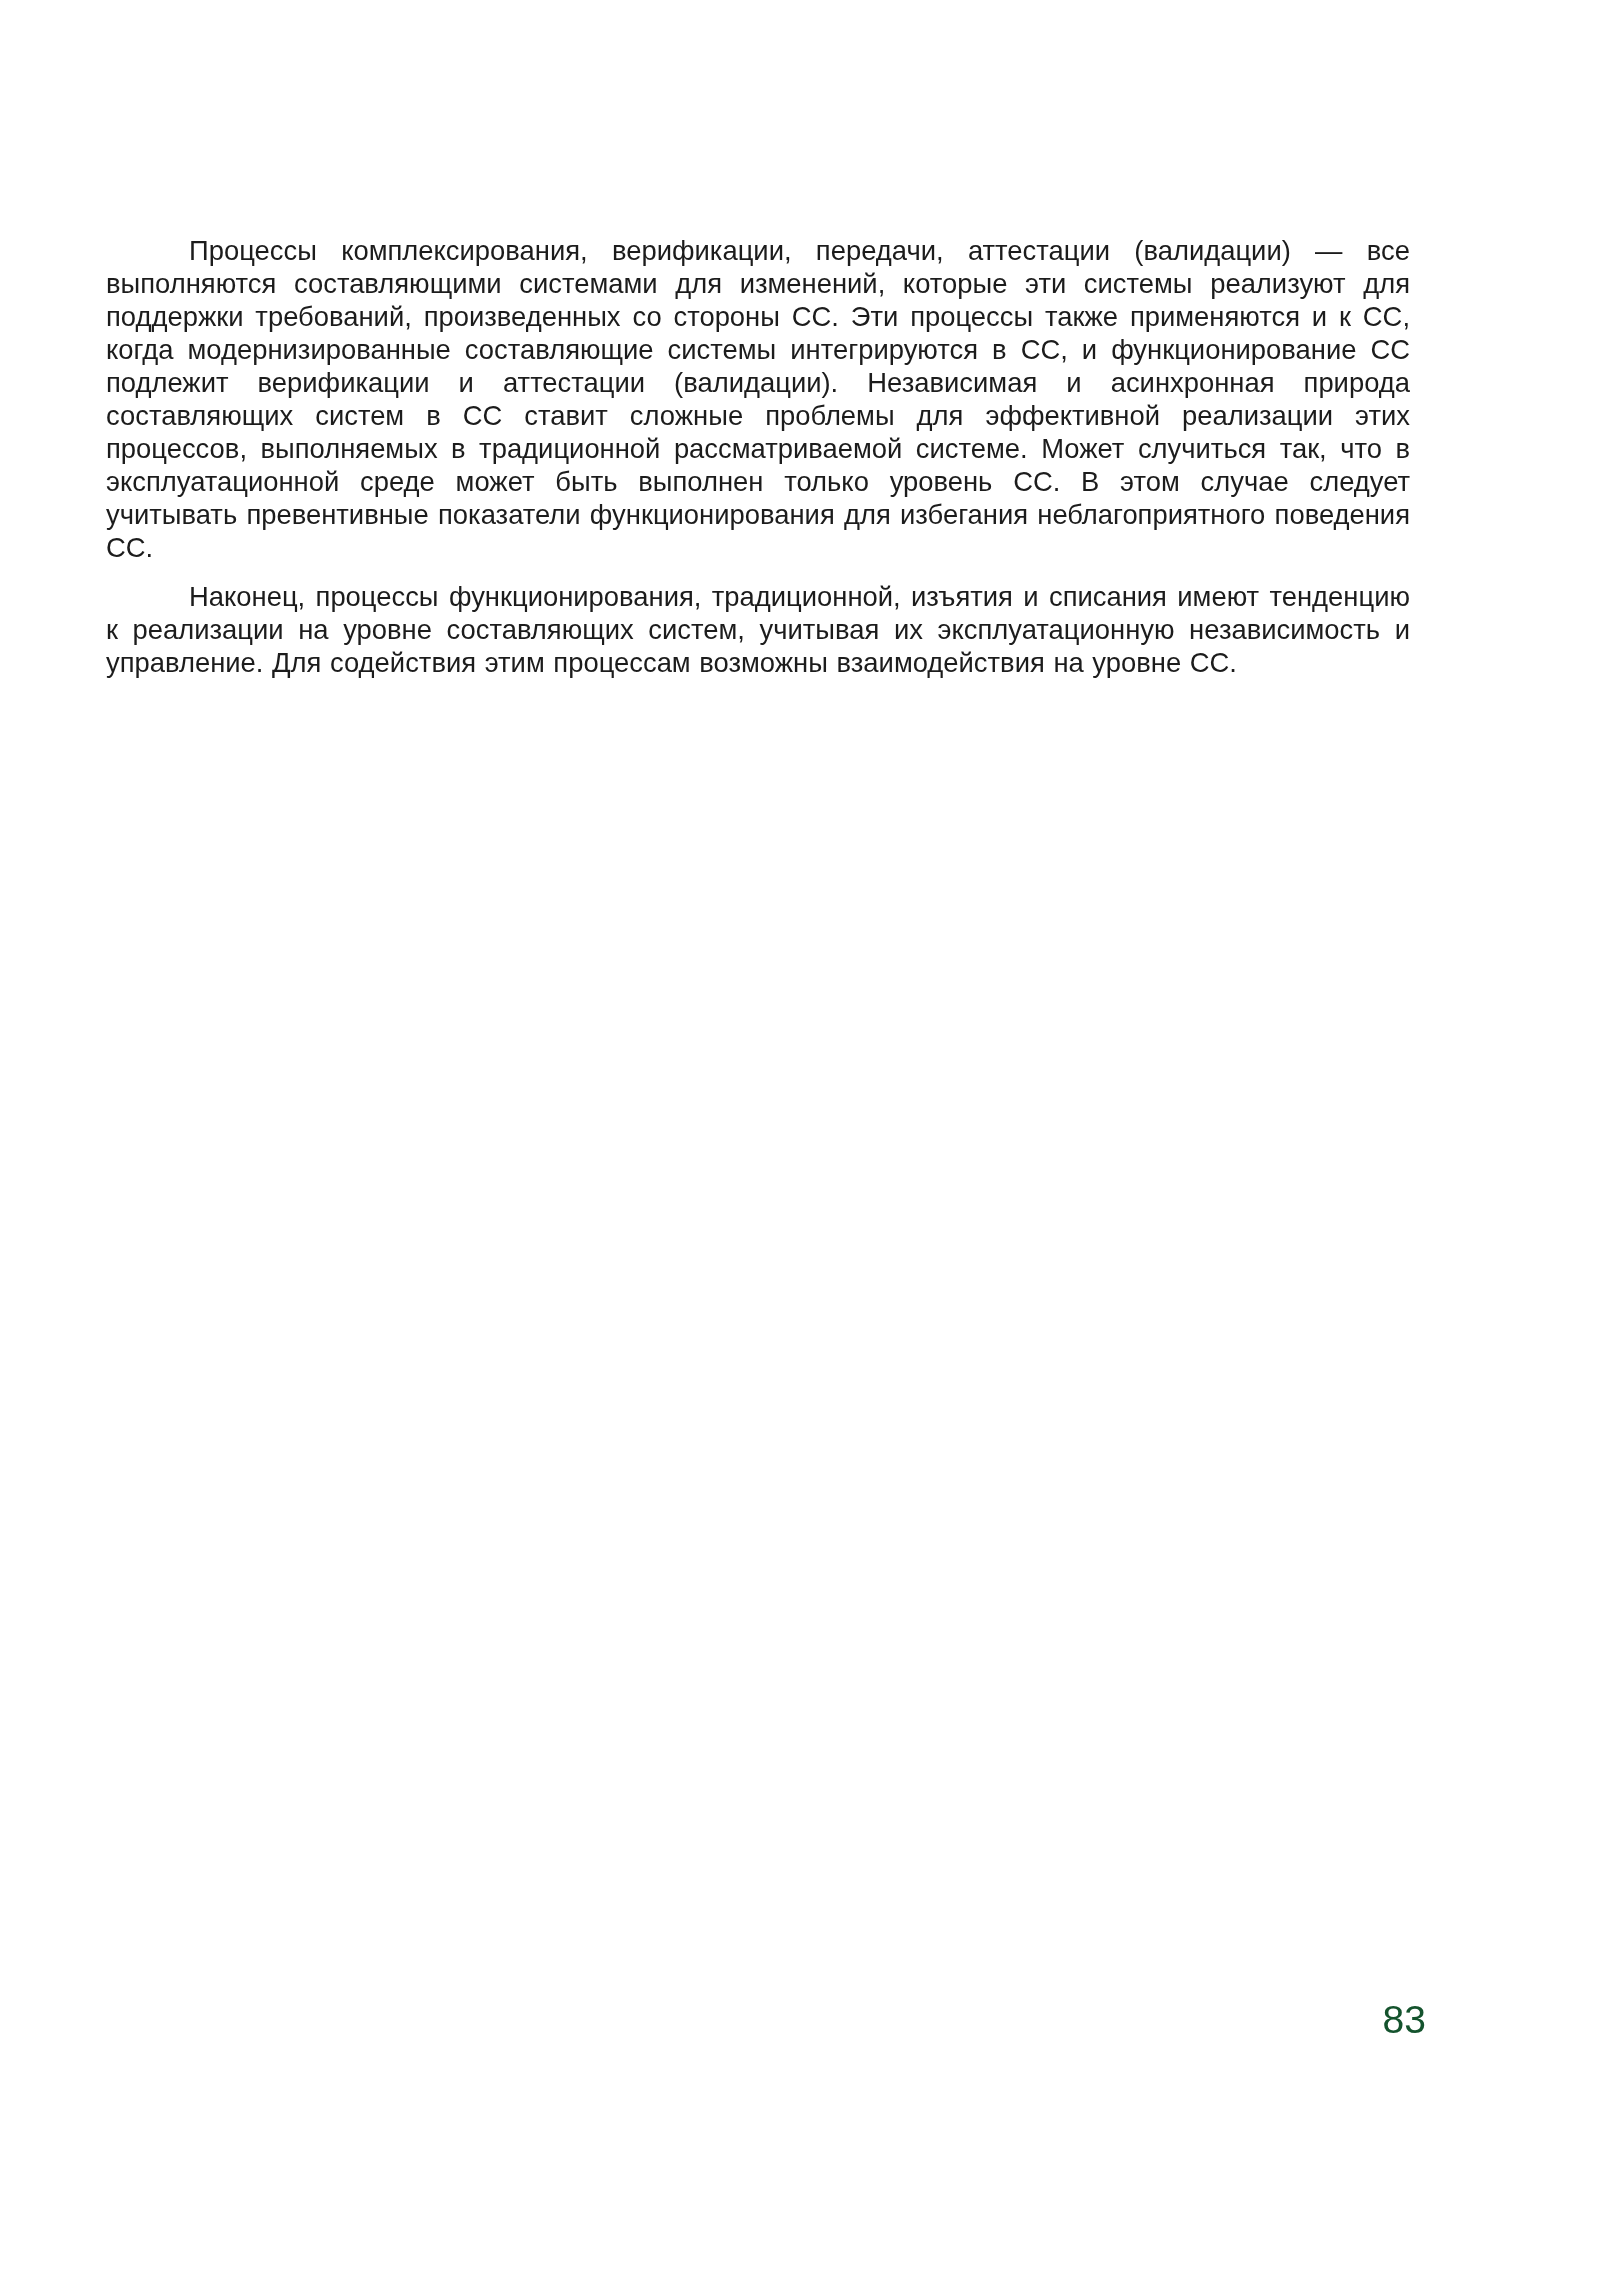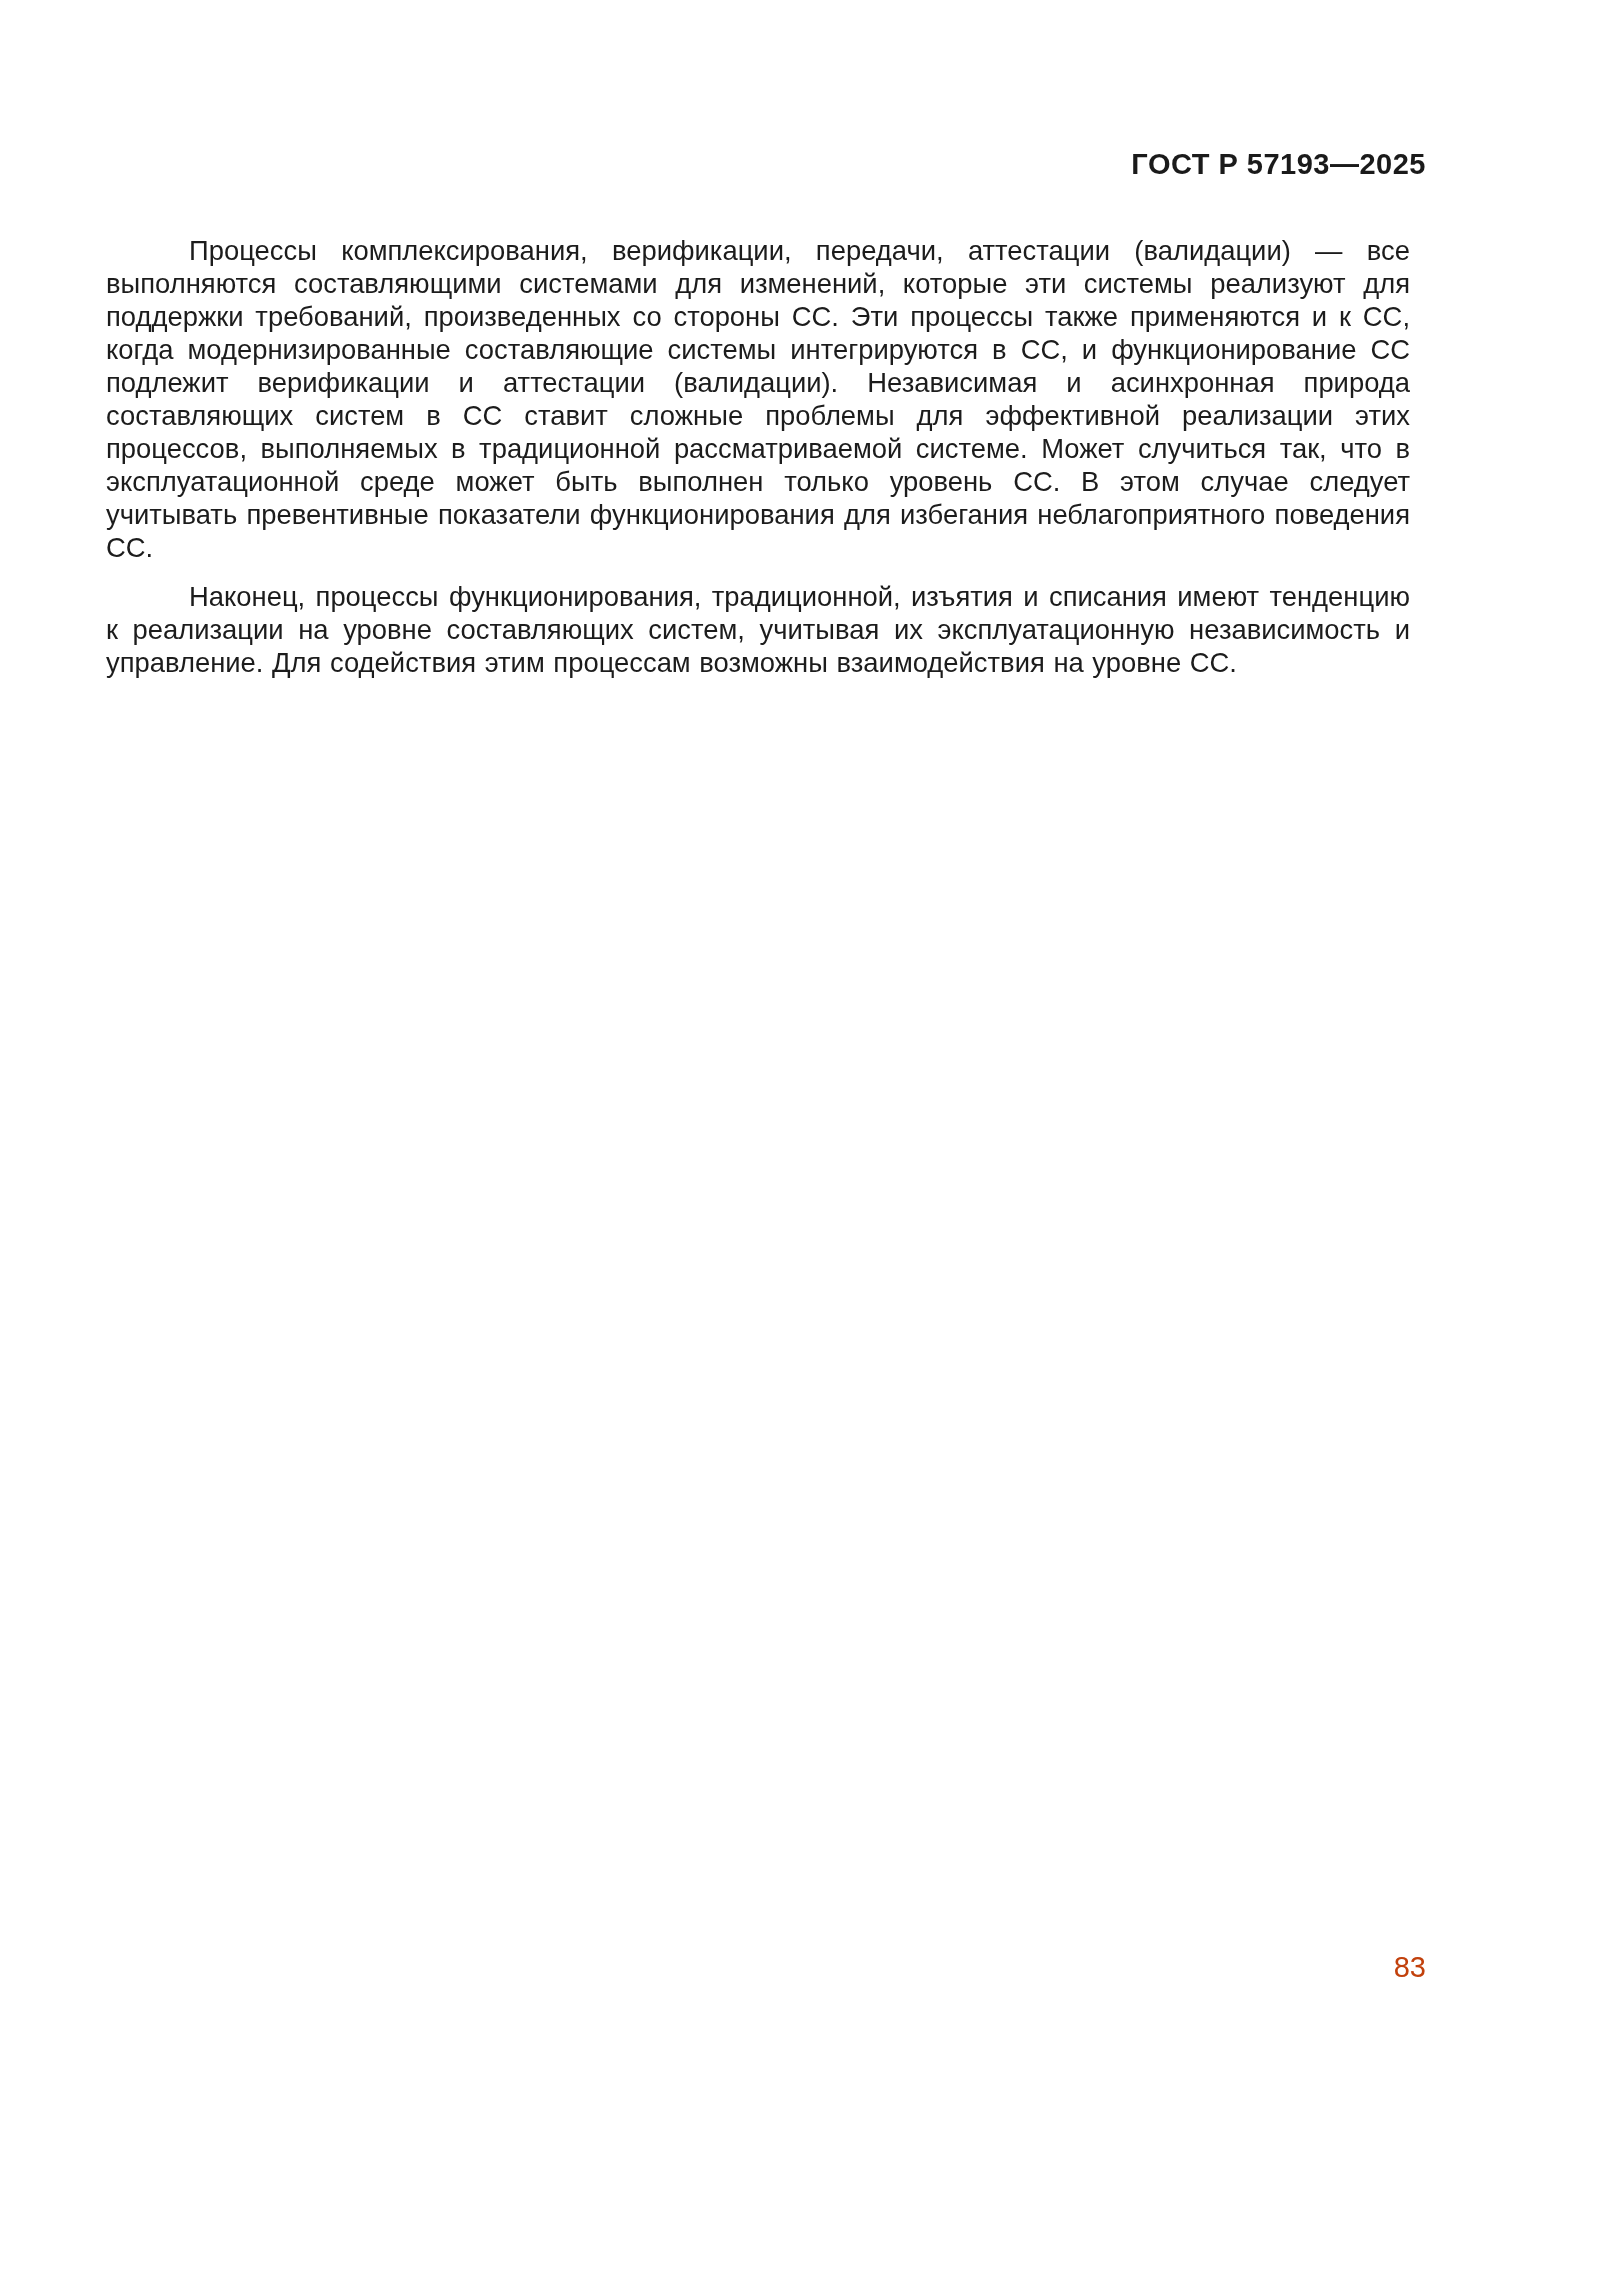--- a/index.html
+++ b/index.html
@@ -38,36 +38,33 @@
     color: #1c1c1c;
   }
   .body-text p {
     margin: 16px;
     padding: 0;
     text-indent: 83px;
     word-spacing: 1px;
   }
   .page-footer {
     position: absolute;
-    top: 1951px;
+    top: 1998px;
     left: 90px;
     width: 1336px;
     text-align: right;
-    font-size: 29px;
-    color: #c2410c;
+    font-size: 39px;
+    color: #14532d;
   }
 </style>
 </head>
 <body>
 
 <div class="page">
 
-  <div class="running-header">
-    <span>ГОСТ Р 57193—2025</span>
-  </div>
 
   <div class="body-text">
     <p>Процессы комплексирования, верификации, передачи, аттестации (валидации) — все выполняются составляющими системами для изменений, которые эти системы реализуют для поддержки требований, произведенных со стороны СС. Эти процессы также применяются и к СС, когда модернизированные составляющие системы интегрируются в СС, и функционирование СС подлежит верификации и аттестации (валидации). Независимая и асинхронная природа составляющих систем в СС ставит сложные проблемы для эффективной реализации этих процессов, выполняемых в традиционной рассматриваемой системе. Может случиться так, что в эксплуатационной среде может быть выполнен только уровень СС. В этом случае следует учитывать превентивные показатели функционирования для избегания неблагоприятного поведения СС.</p>
     <p>Наконец, процессы функционирования, традиционной, изъятия и списания имеют тенденцию к реализации на уровне составляющих систем, учитывая их эксплуатационную независимость и управление. Для содействия этим процессам возможны взаимодействия на уровне СС.</p>
   </div>
 
   <div class="page-footer">
     <span>83</span>
   </div>
 

